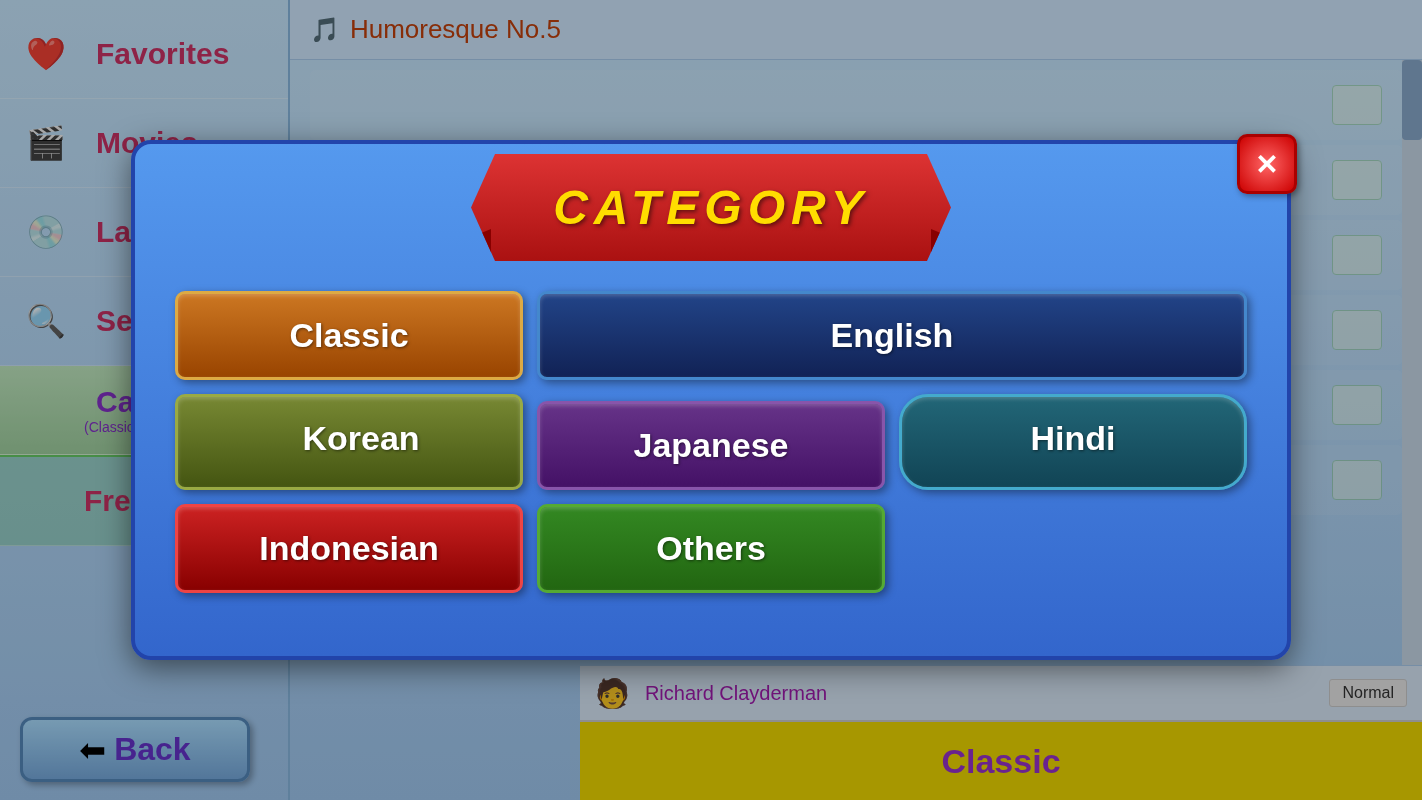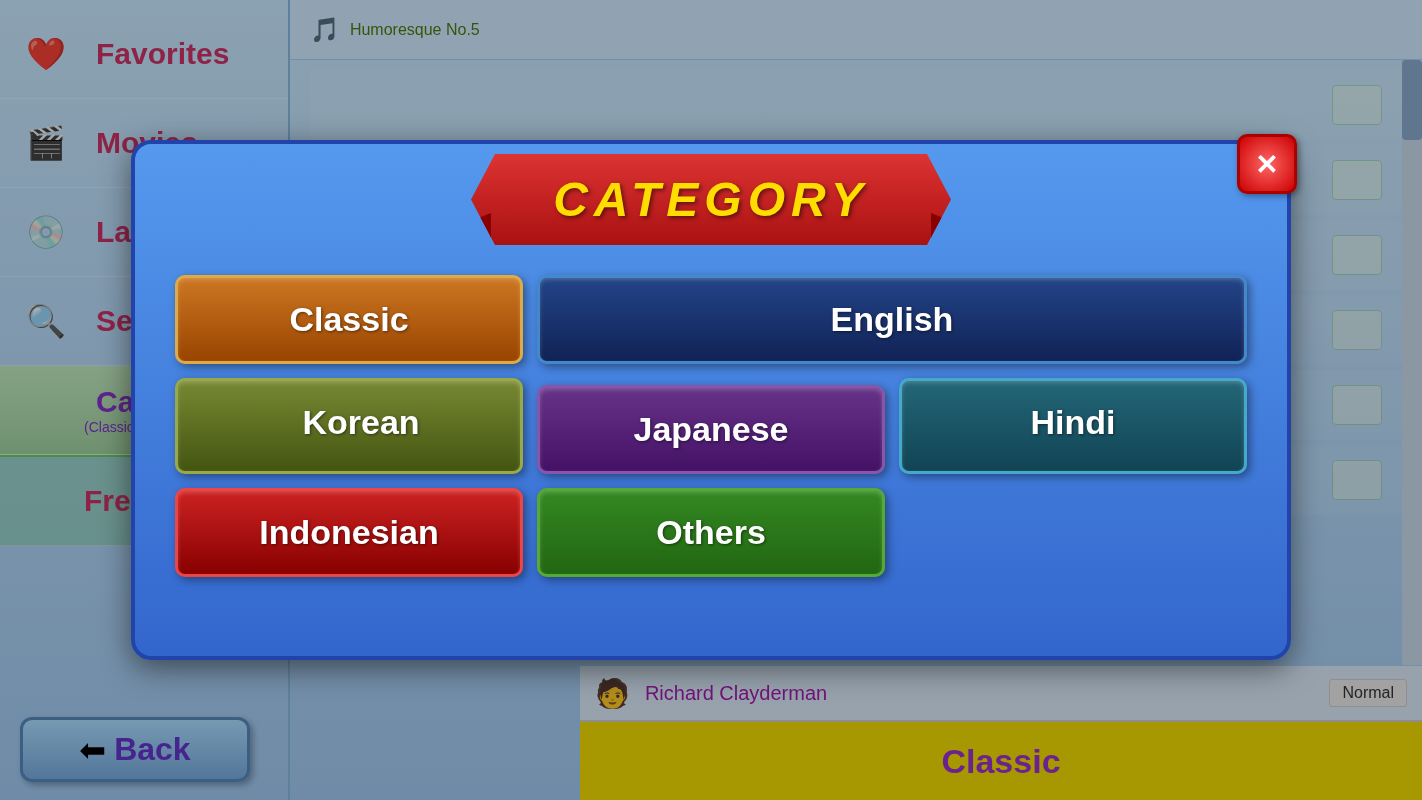--- a/index.html
+++ b/index.html
@@ -99,22 +99,22 @@
       border-bottom: 1px solid #aaccee;
     }
 
     .song-icon {
       font-size: 24px;
       margin-right: 10px;
       color: #cc6600;
     }
 
     .song-title {
-      font-size: 16px;
-      color: #4d7c0f;
+      font-size: 26px;
+      color: #c2410c;
     }
 
     
     .scrollbar-track {
       position: absolute;
       right: 0;
       top: 60px;
       width: 20px;
       height: calc(100% - 60px - 80px);
       background: #c8d8e8;
@@ -255,21 +255,21 @@
     
     .category-banner {
       display: flex;
       justify-content: center;
       margin-bottom: 30px;
       margin-top: -10px;
     }
 
     .banner-shape {
       background: linear-gradient(180deg, #dd3333 0%, #aa1111 100%);
-      padding: 18px 80px;
+      padding: 26px 80px;
       clip-path: polygon(5% 0%, 95% 0%, 100% 50%, 95% 100%, 5% 100%, 0% 50%);
       position: relative;
       min-width: 480px;
       text-align: center;
       border-radius: 8px;
       box-shadow: 0 4px 12px rgba(0,0,0,0.4);
     }
 
     .banner-text {
       font-size: 48px;
@@ -350,20 +350,21 @@
 
     .cat-btn.japanese {
       background: linear-gradient(180deg, #663388 0%, #441166 100%);
       border-color: #8855aa;
       margin-top: 7px;
     }
 
     .cat-btn.hindi {
       background: linear-gradient(180deg, #226677 0%, #114455 100%);
       border-color: #44aacc;
+      border-radius: 29px;
     }
 
     .cat-btn.indonesian {
       background: linear-gradient(180deg, #cc2222 0%, #880000 100%);
       border-color: #ee4444;
     }
 
     .cat-btn.others {
       background: linear-gradient(180deg, #338822 0%, #226611 100%);
       border-color: #55aa33;

